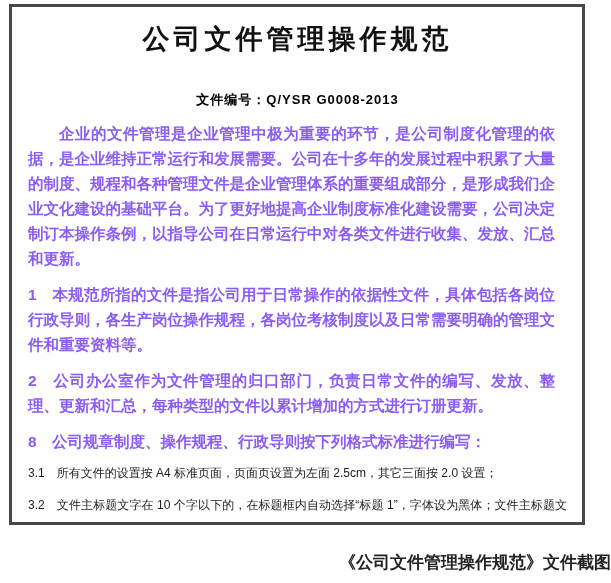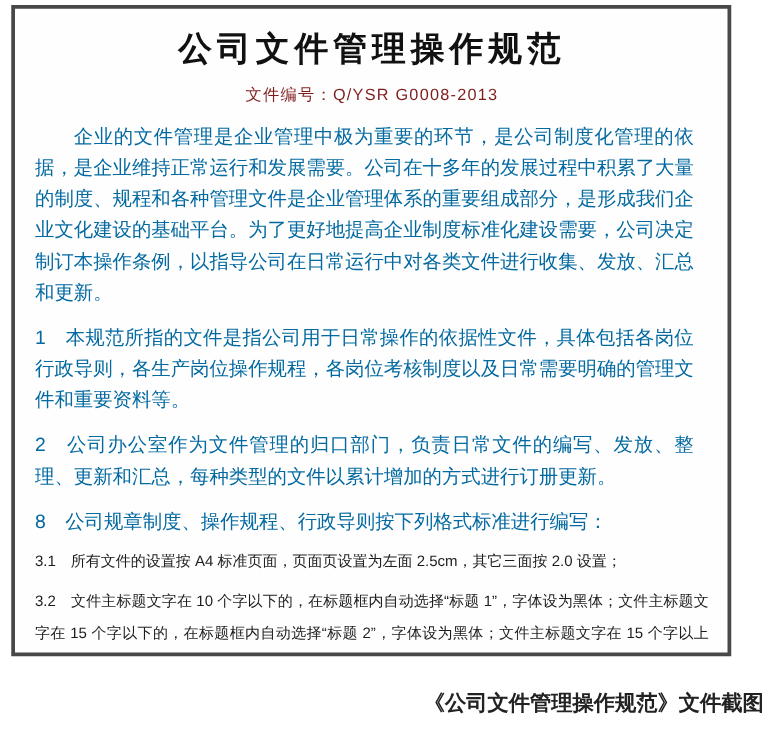--- a/index.html
+++ b/index.html
@@ -29,34 +29,34 @@
   }
   .doc-title {
     margin: 12px 0 0 0;
     text-align: center;
     font-size: 27px;
     font-weight: bold;
     letter-spacing: 4px;
     color: #111111;
   }
   .doc-number {
-    margin-top: 10px;
+    margin-top: 34px;
     text-align: center;
     font-size: 13px;
-    font-weight: normal;
+    font-weight: bold;
     letter-spacing: 1px;
-    color: #7f1d1d;
+    color: #000000;
   }
   .para {
     margin: 11px 12px 0 0;
     font-size: 15.5px;
     line-height: 25px;
-    font-weight: normal;
+    font-weight: bold;
     text-align: justify;
-    color: #0369a1;
+    color: #8b5cf6;
   }
   .para.intro {
     margin-top: 12px;
     text-indent: 2em;
   }
   .para.sub {
     font-weight: normal;
     font-size: 12px;
     line-height: 25px;
     margin: 7px 0 0 0;

